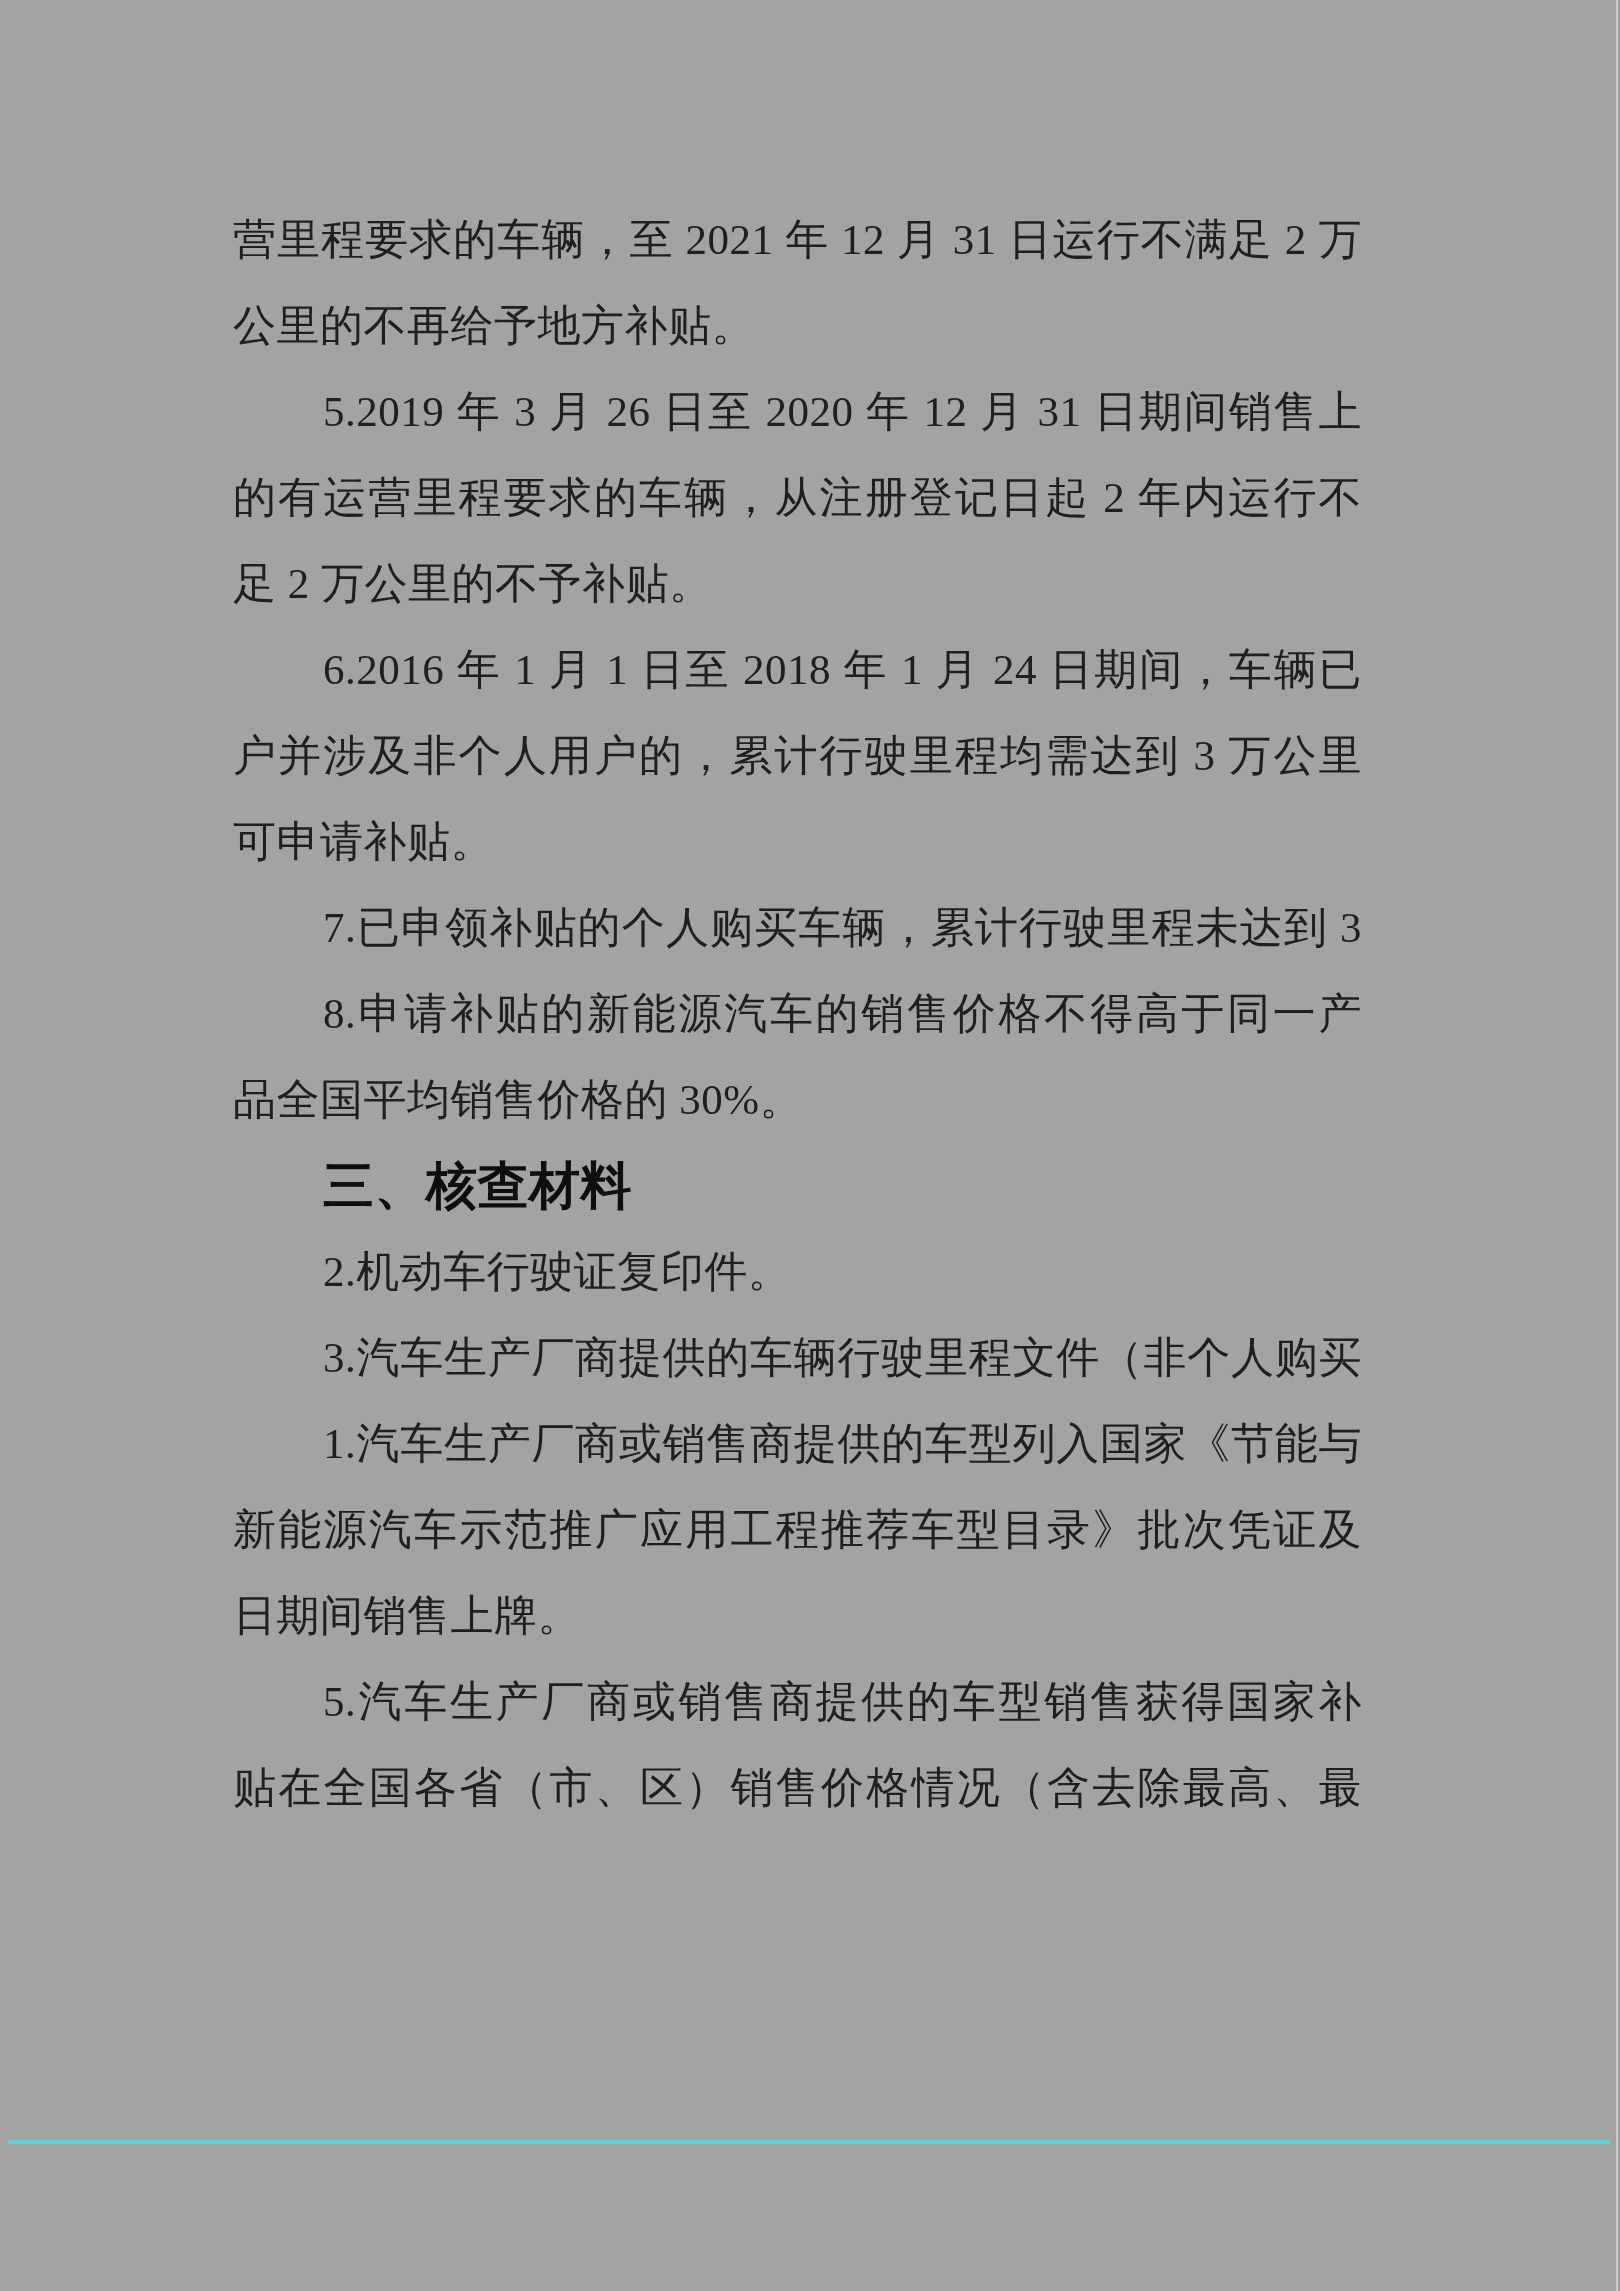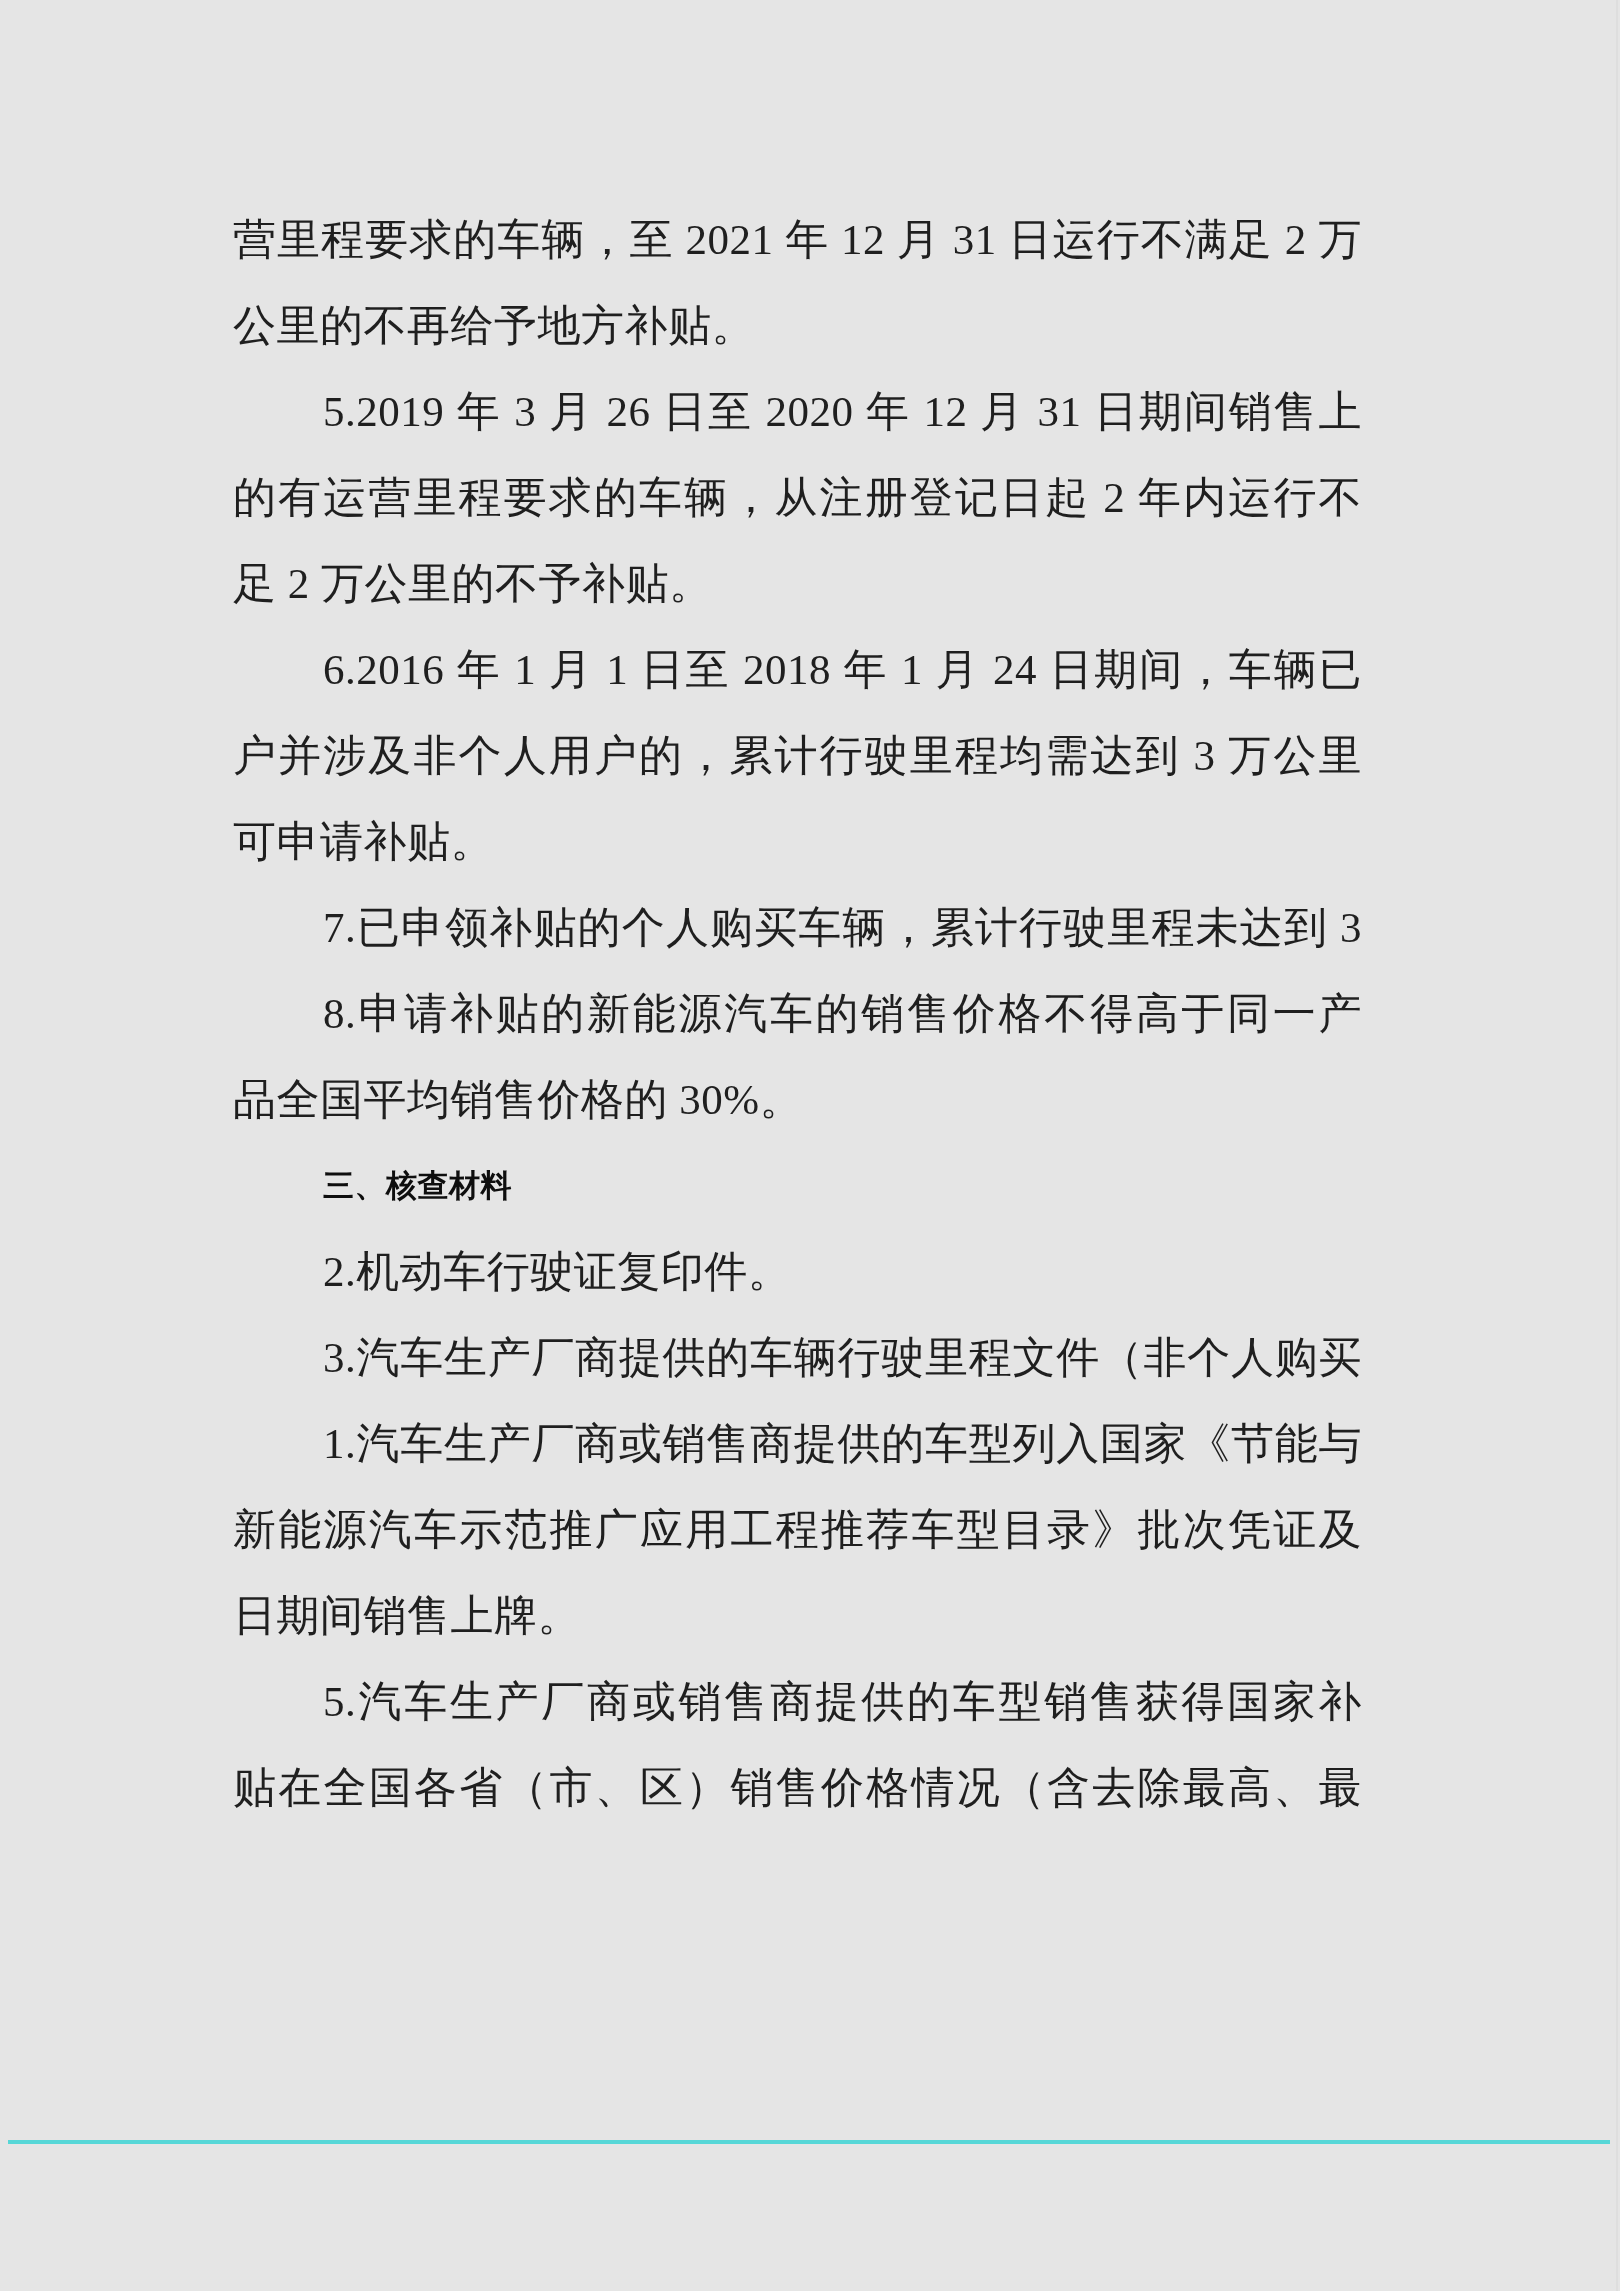--- a/index.html
+++ b/index.html
@@ -4,21 +4,21 @@
 <style>
   html, body {
     margin: 0;
     padding: 0;
     background: #ffffff;
   }
   .page {
     position: relative;
     width: 1620px;
     height: 2292px;
-    background: #e5e5e5;
+    background: #a3a3a3;
     overflow: hidden;
     font-family: "Liberation Serif", "DejaVu Serif", serif;
   }
   .text-block {
     position: absolute;
     left: 233px;
     top: 197px;
     width: 1129px;
     font-size: 43px;
     line-height: 86px;
@@ -36,21 +36,21 @@
     text-align: left;
     text-align-last: left;
   }
   .line.indent {
     padding-left: 90px;
     width: 1039px;
   }
   .line.heading {
     font-family: "Liberation Sans", "DejaVu Sans", sans-serif;
     font-weight: 700;
-    font-size: 31px;
+    font-size: 51px;
     color: #0e0e0e;
     text-align: left;
     text-align-last: left;
   }
   .footer-divider {
     position: absolute;
     left: 7.8px;
     top: 2140px;
     width: 1602px;
     height: 3.9px;

